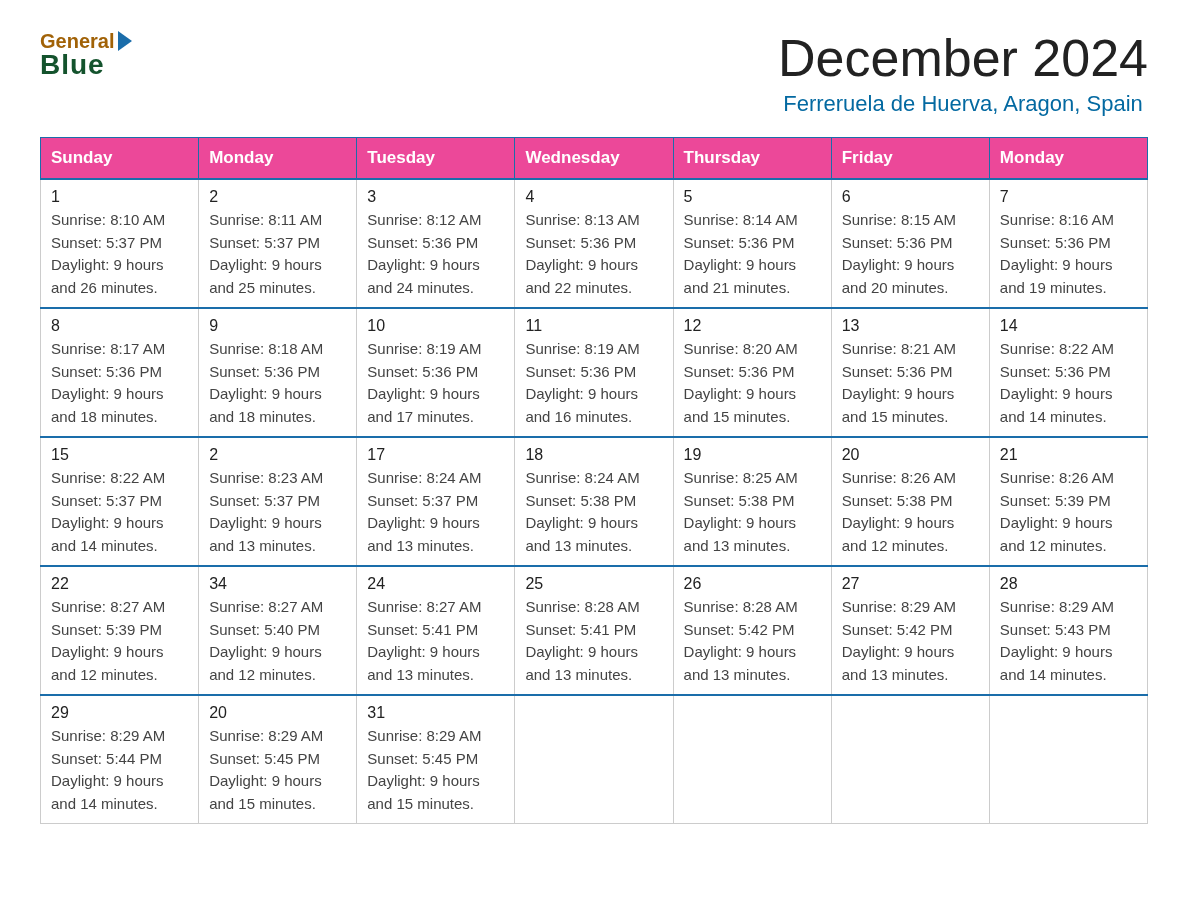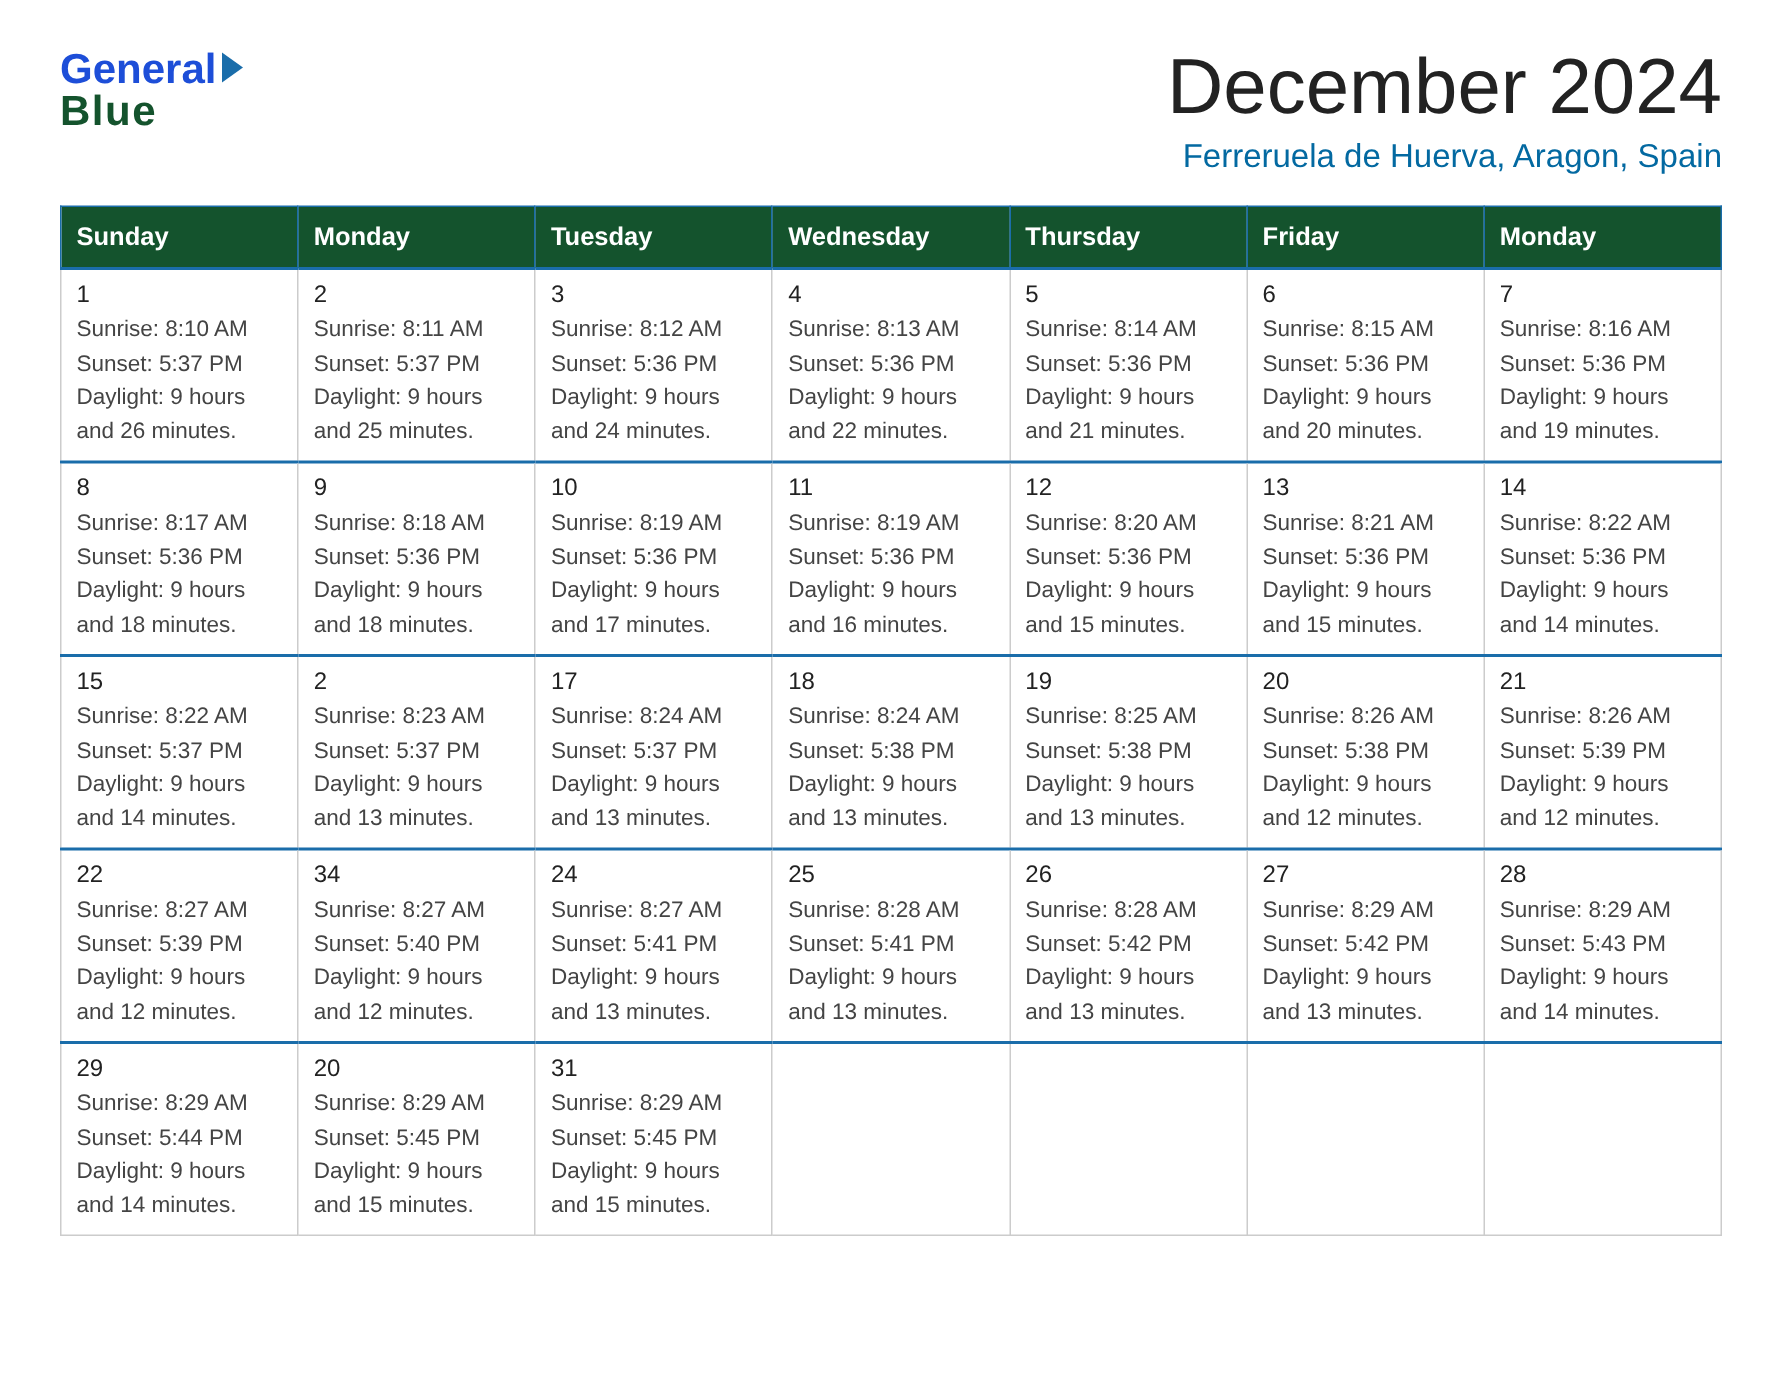--- a/index.html
+++ b/index.html
@@ -15,55 +15,55 @@
       justify-content: space-between;
       align-items: flex-start;
       margin-bottom: 20px;
     }
     .logo {
       display: flex;
       flex-direction: column;
       align-items: flex-start;
     }
     .logo-general {
-      font-size: 28px;
+      font-size: 20px;
       font-weight: bold;
-      color: #1d4ed8;
+      color: #a16207;
       display: flex;
       align-items: center;
     }
     .logo-arrow {
       width: 0;
       height: 0;
       border-left: 14px solid #1a6daa;
       border-top: 10px solid transparent;
       border-bottom: 10px solid transparent;
       margin-left: 4px;
       margin-top: -2px;
     }
     .title-block {
-      text-align: right;
+      text-align: center;
     }
     .main-title {
       font-size: 52px;
       font-weight: normal;
       color: #222;
       line-height: 1.1;
     }
     .subtitle {
       font-size: 22px;
       color: #0369a1;
       margin-top: 4px;
     }
     .calendar-table {
       width: 100%;
       border-collapse: collapse;
     }
     .calendar-table th {
-      background-color: #14532d;
+      background-color: #ec4899;
       color: #fff;
       padding: 10px 10px;
       text-align: left;
       font-size: 17px;
       font-weight: bold;
       border: 1px solid #1a6daa;
     }
     .calendar-table td {
       vertical-align: top;
       padding: 8px 10px;

